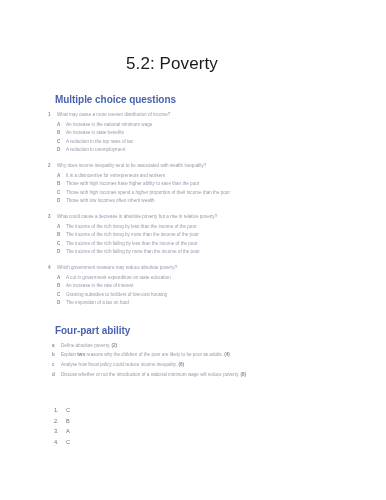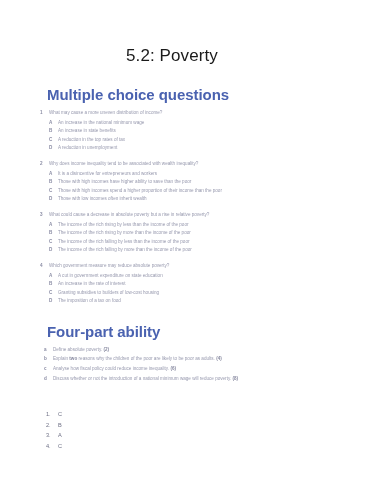--- a/index.html
+++ b/index.html
@@ -12,35 +12,35 @@
     height: 500px;
     overflow: hidden;
     font-family: "Liberation Sans", sans-serif;
     color: #8d8fa6;
     -webkit-font-smoothing: antialiased;
   }
   .page {
     width: 344px;
     height: 500px;
     box-sizing: border-box;
-    padding: 0;
+    padding: 8px;
     position: relative;
     background: #ffffff;
   }
   .doc-title {
     text-align: center;
     font-size: 17px;
     font-weight: 400;
     color: #1a1a1a;
     margin: 0;
     padding-top: 46px;
     letter-spacing: 0.1px;
   }
   .section-heading {
-    font-size: 15px;
+    font-size: 10px;
     font-weight: bold;
     color: #4a62b0;
     margin: 0;
     padding-left: 47px;
     letter-spacing: -0.05px;
   }
   .mcq-block {
     margin-top: 20px;
   }
   .question {

